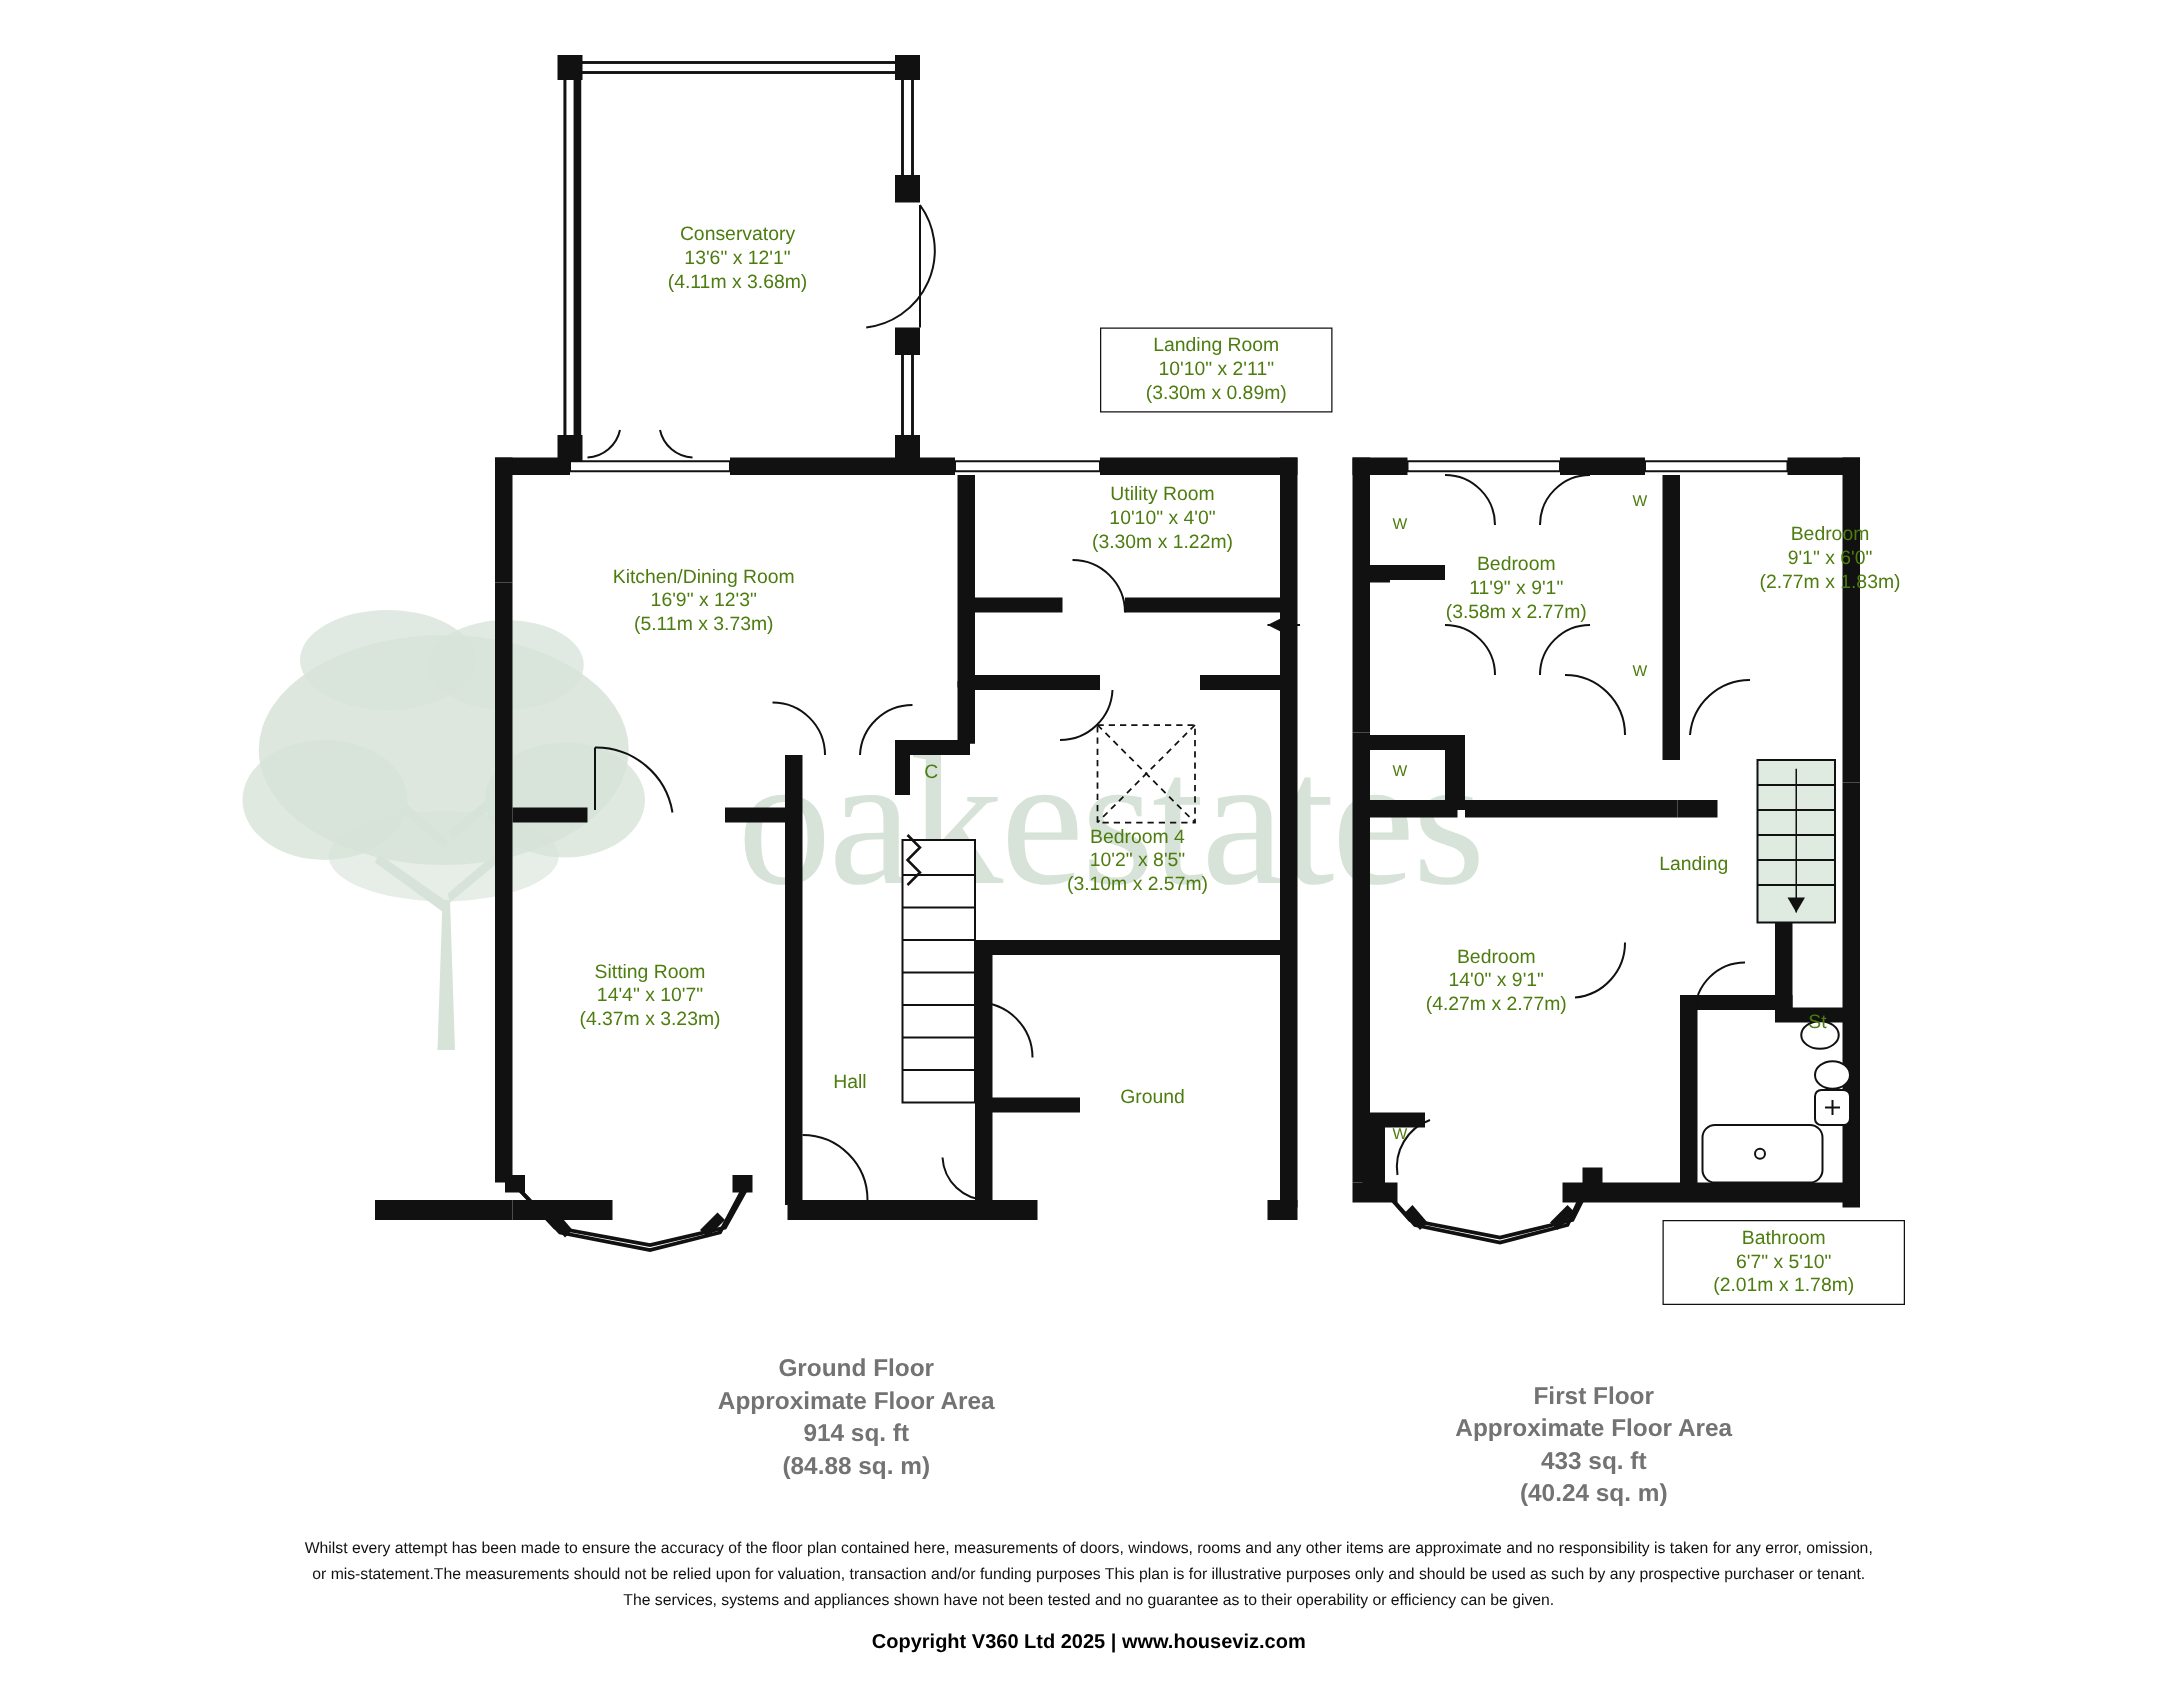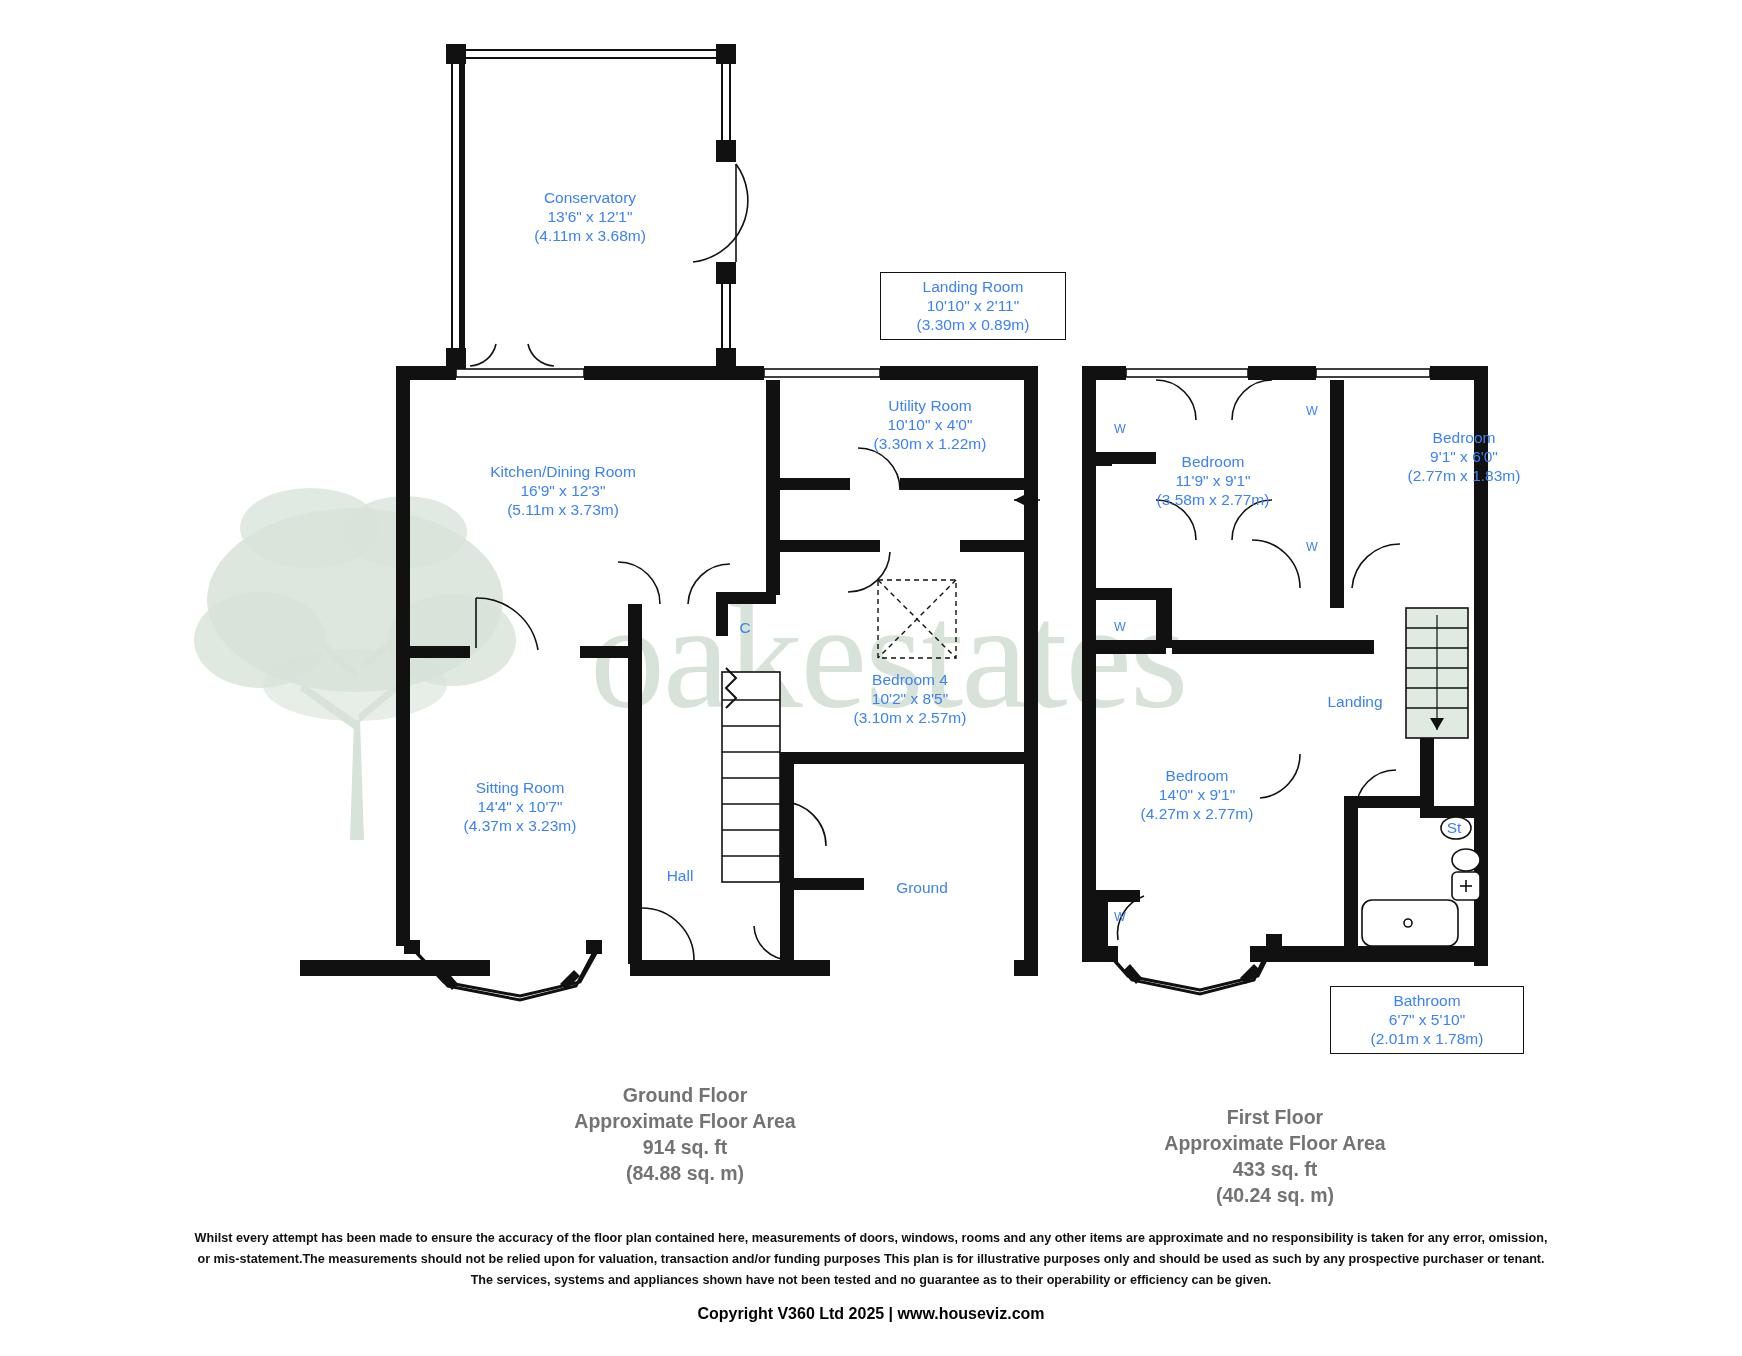--- a/index.html
+++ b/index.html
@@ -39,24 +39,23 @@
     left: 0; top: 0;
     width: 1742px;
     height: 1356px;
     z-index: 2;
   }
   .lbl {
     position: absolute;
     z-index: 3;
     font-size: 15.5px;
     line-height: 19px;
-    color: #3b82f6;
+    color: #4d7c0f;
     text-align: center;
     white-space: nowrap;
-    margin-top: 10px;
   }
   .lbl .n { display: block; }
   .boxed {
     border: 1.4px solid #111;
     background: #fff;
     padding: 4px 8px 5px 8px;
   }
   .tiny {
     font-size: 12.5px;
   }
@@ -72,21 +71,20 @@
   .disclaimer {
     position: absolute;
     left: 0;
     top: 1228px;
     width: 1742px;
     text-align: center;
     font-size: 12.6px;
     line-height: 21px;
     color: #111;
     z-index: 3;
-    font-weight: bold;
   }
   .copyright {
     position: absolute;
     left: 0;
     top: 1305px;
     width: 1742px;
     text-align: center;
     font-size: 16px;
     font-weight: bold;
     color: #000;

